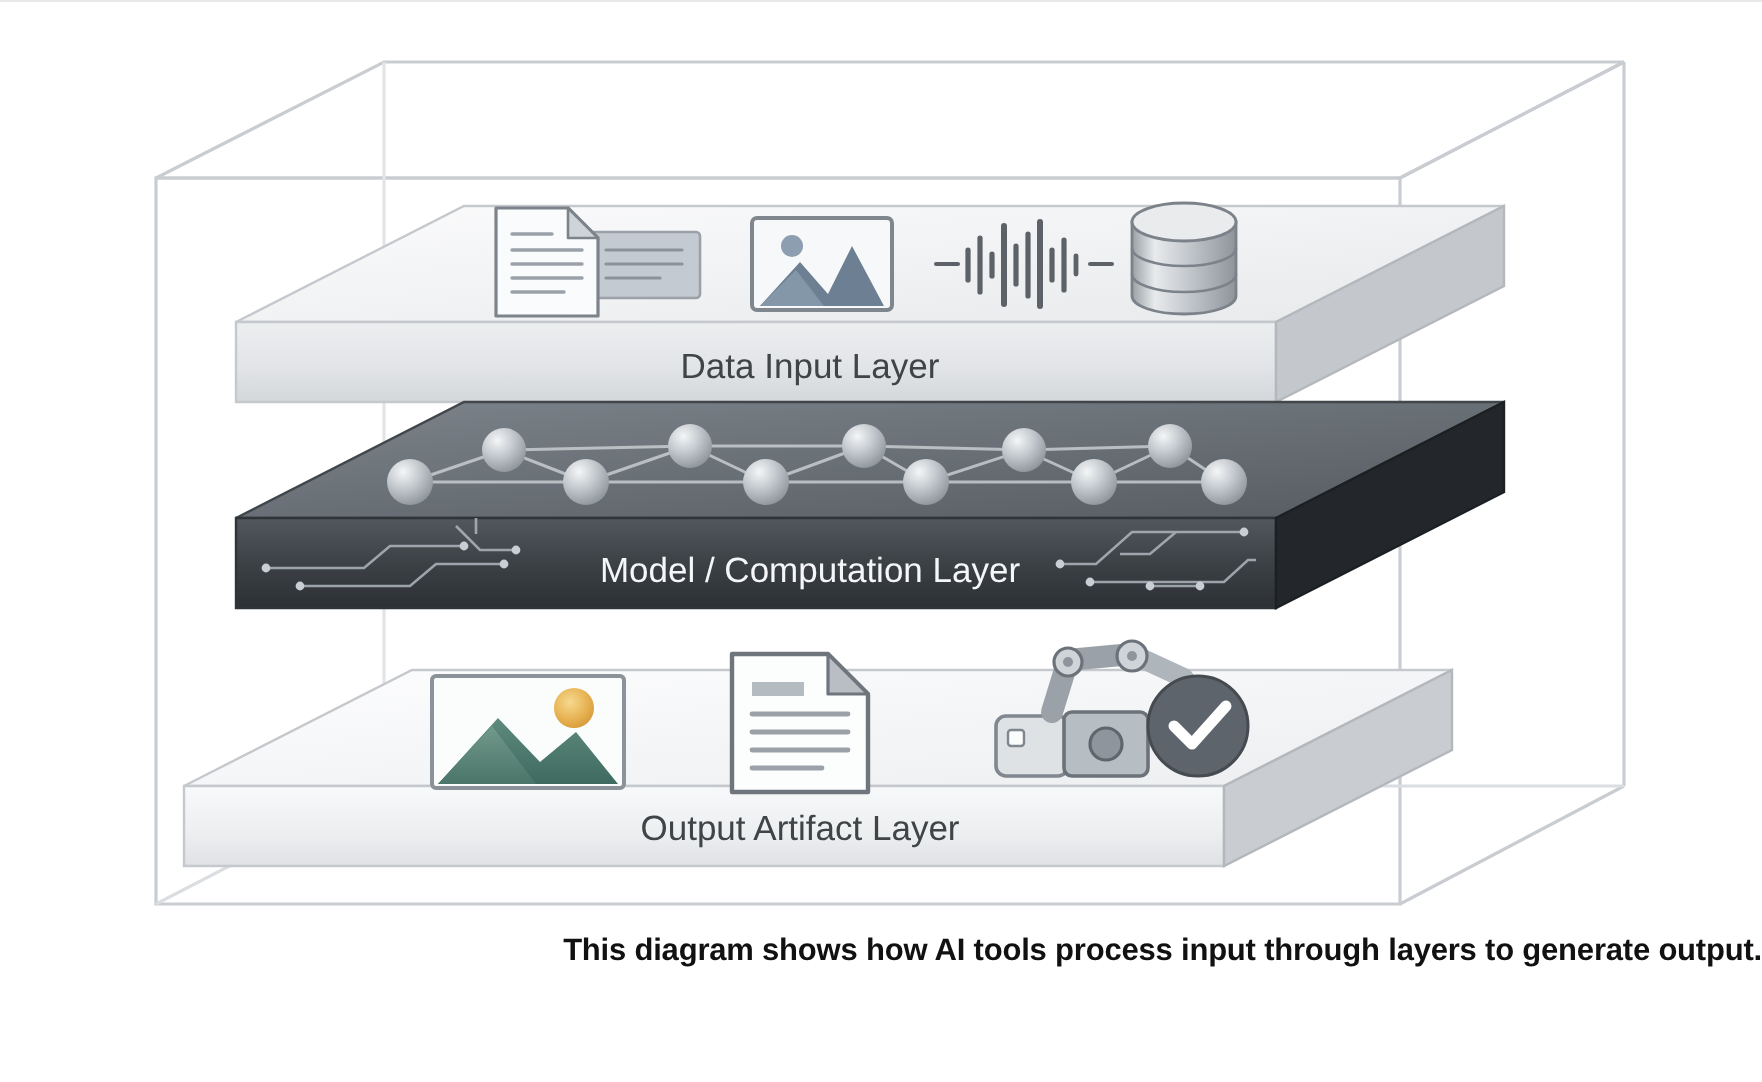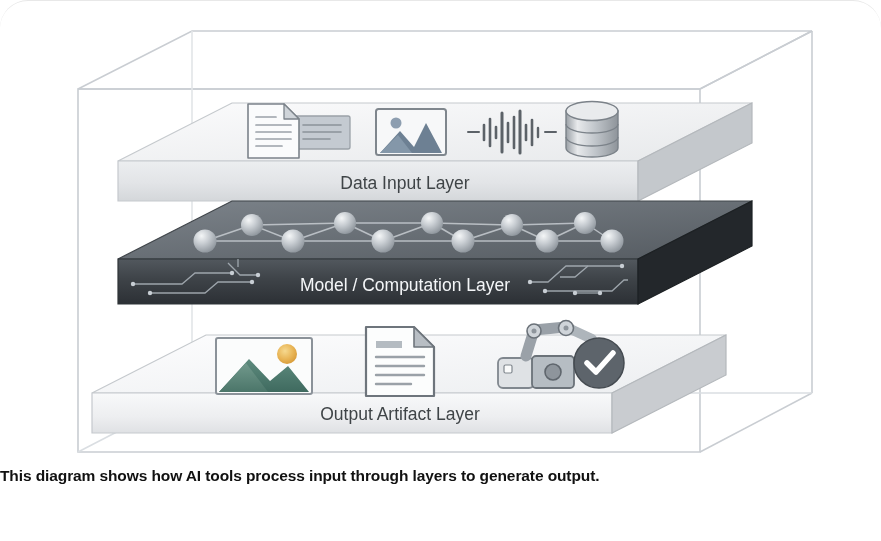--- a/index.html
+++ b/index.html
@@ -15,37 +15,36 @@
     position: relative;
   }
   #canvas {
     position: absolute;
     left: 0; top: 0;
     width: 881px;
     height: 541px;
     background: #ffffff;
     border-top: 1px solid #e8e8e8;
     box-sizing: border-box;
-    border-radius: 28px;
   }
   #stage {
     position: absolute;
     left: 0; top: 0;
     width: 881px;
     height: 460px;
   }
   #stage svg {
     display: block;
   }
   .caption {
     position: absolute;
     left: 0;
     top: 466px;
     width: 881px;
-    text-align: left;
+    text-align: right;
     font-family: "Liberation Sans", sans-serif;
     font-size: 15.5px;
     font-weight: bold;
     color: #111111;
     letter-spacing: -0.1px;
   }
   .layer-label {
     font-family: "Liberation Sans", sans-serif;
     font-weight: normal;
   }

